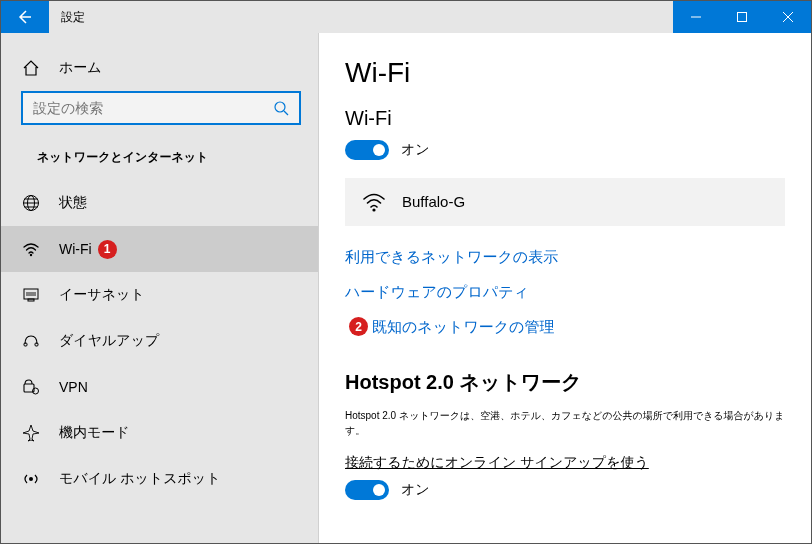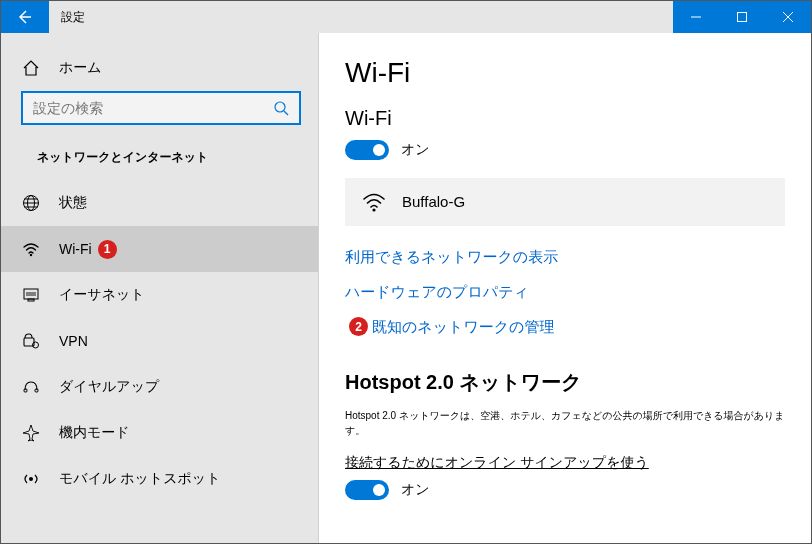--- a/index.html
+++ b/index.html
@@ -121,37 +121,37 @@
             <rect x="6" y="13" width="6" height="2" stroke="#000" stroke-width="1" fill="none"></rect>
             <path d="M5 6 V10 M7 6 V10 M9 6 V10 M11 6 V10 M13 6 V10" stroke="#000" stroke-width="0.9"></path>
           </svg>
       </span>
       <span class="label">イーサネット</span>
     </div>
 
     <div class="sidebar-item">
       <span class="icon">
         <svg width="18" height="18" viewBox="0 0 18 18">
+            <path d="M3 12 Q3 4 9 4 Q15 4 15 12" stroke="#000" stroke-width="1.2" fill="none"></path>
+            <rect x="2" y="11" width="3" height="3" rx="1" stroke="#000" stroke-width="1" fill="none"></rect>
+            <rect x="13" y="11" width="3" height="3" rx="1" stroke="#000" stroke-width="1" fill="none"></rect>
+          </svg>
+      </span>
+      <span class="label">ダイヤルアップ</span>
+    </div>
+
+    <div class="sidebar-item">
+      <span class="icon">
+        <svg width="18" height="18" viewBox="0 0 18 18">
             <path d="M3 6 Q3 2 7 2 Q10 2 10 6" stroke="#000" stroke-width="1.1" fill="none"></path>
             <rect x="2" y="6" width="10" height="8" rx="1" stroke="#000" stroke-width="1.1" fill="none"></rect>
             <circle cx="13.5" cy="13" r="3" stroke="#000" stroke-width="1" fill="none"></circle>
           </svg>
       </span>
       <span class="label">VPN</span>
-    </div>
-
-    <div class="sidebar-item">
-      <span class="icon">
-        <svg width="18" height="18" viewBox="0 0 18 18">
-            <path d="M3 12 Q3 4 9 4 Q15 4 15 12" stroke="#000" stroke-width="1.2" fill="none"></path>
-            <rect x="2" y="11" width="3" height="3" rx="1" stroke="#000" stroke-width="1" fill="none"></rect>
-            <rect x="13" y="11" width="3" height="3" rx="1" stroke="#000" stroke-width="1" fill="none"></rect>
-          </svg>
-      </span>
-      <span class="label">ダイヤルアップ</span>
     </div>
 
     <div class="sidebar-item">
       <span class="icon">
         <svg width="18" height="18" viewBox="0 0 18 18">
             <path d="M9 1 L11 7 L17 9 L11 10 L10 15 L12 17 L9 16 L6 17 L8 15 L7 10 L1 9 L7 7 Z" stroke="#000" stroke-width="0.9" fill="none"></path>
           </svg>
       </span>
       <span class="label">機内モード</span>
     </div>

